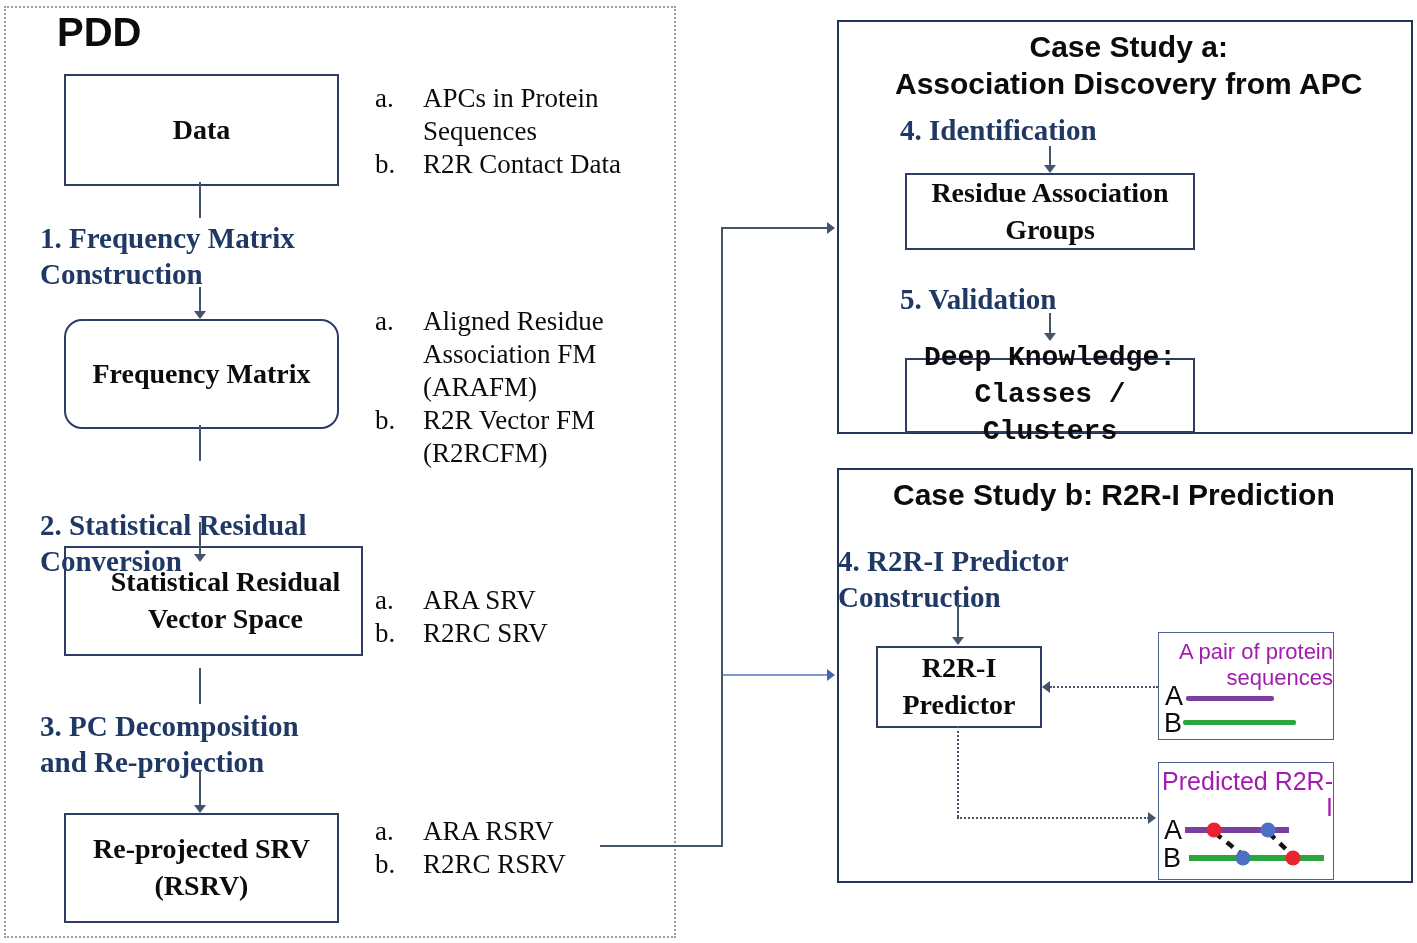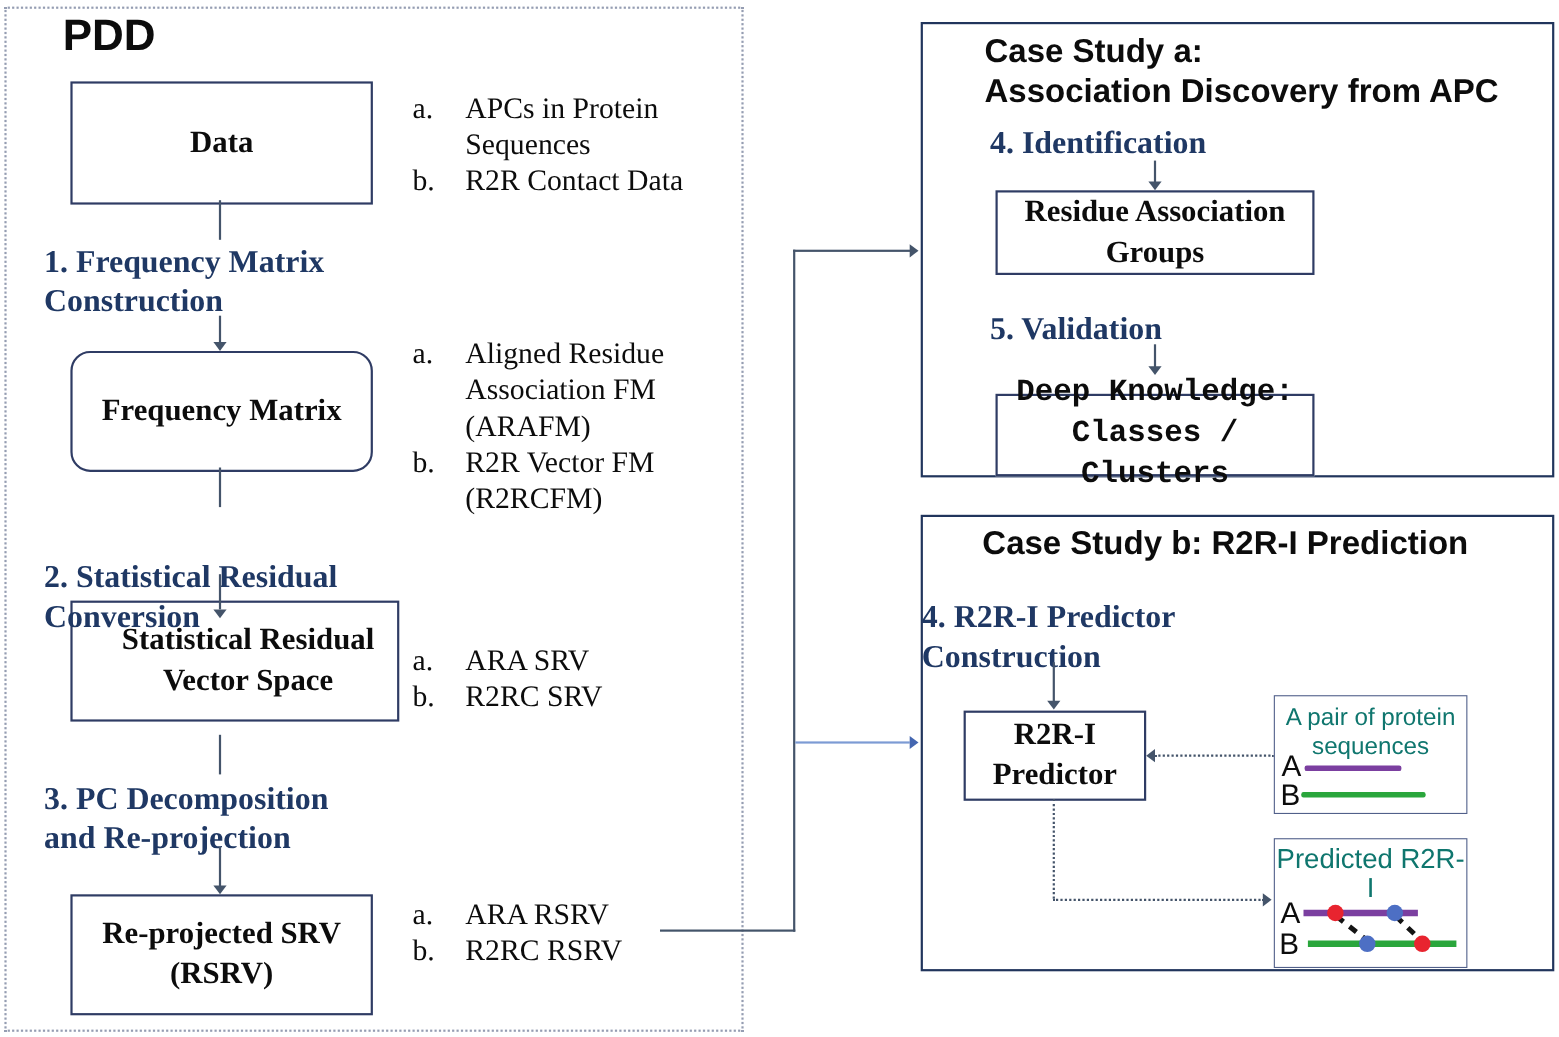--- a/index.html
+++ b/index.html
@@ -40,23 +40,23 @@
   .arr-down{position:absolute;width:0;height:0;border-left:6px solid transparent;
             border-right:6px solid transparent;border-top:8px solid #44546a;}
   .arr-right{position:absolute;width:0;height:0;border-top:6px solid transparent;
              border-bottom:6px solid transparent;border-left:8px solid #44546a;}
   .arr-right.light{border-left-color:#4466b0;}
   .arr-left{position:absolute;width:0;height:0;border-top:6px solid transparent;
             border-bottom:6px solid transparent;border-right:8px solid #44546a;}
 
   
   .mini{position:absolute;background:#fff;border:1px solid #51608a;}
-  .mini-title{position:absolute;width:100%;text-align:center;
+  .mini-title{position:absolute;width:100%;text-align:right;
               font-family:"Liberation Sans",sans-serif;font-size:22px;line-height:26px;
-              color:#0f766e;white-space:pre-line;}
+              color:#a21caf;white-space:pre-line;}
   .seq-label{position:absolute;font-family:"Liberation Sans",sans-serif;font-size:27px;color:#0c0c0c;}
   .seq-line{position:absolute;height:5px;border-radius:2px;}
 </style>
 </head>
 <body>
 
 <div id="stage">
 
   <div class="panel-dotted" style="left:4px;top:6px;width:668px;height:928px;"></div>
   <div class="big-title pdd-title" style="left:13px;top:10px;">PDD</div>
@@ -134,21 +134,21 @@
   </div>
 
   <div class="hline" style="left:600px;top:845px;width:123px;"></div>
   <div class="vline" style="left:721px;top:227px;height:620px;"></div>
   <div class="hline" style="left:721px;top:227px;width:107px;"></div>
   <div class="arr-right" style="left:827px;top:222px;"></div>
   <div class="hline-light" style="left:723px;top:674px;width:104px;"></div>
   <div class="arr-right light" style="left:827px;top:669px;"></div>
 
   <div class="panel-solid" style="left:837px;top:20px;width:572px;height:410px;"></div>
-  <div class="big-title case-title" style="left:851px;top:28px;">Case Study a:
+  <div class="big-title case-title" style="left:851px;top:28px;text-align:center;">Case Study a:
 Association Discovery from APC</div>
 
   <div class="step" style="left:900px;top:112px;width:300px;">4. Identification</div>
   <div class="vline" style="left:1049px;top:146px;height:20px;"></div>
   <div class="arr-down" style="left:1044px;top:165px;"></div>
 
   <div class="fbox" style="left:905px;top:173px;width:286px;height:73px;">Residue Association
 Groups</div>
 
   <div class="step" style="left:900px;top:281px;width:300px;">5. Validation</div>

